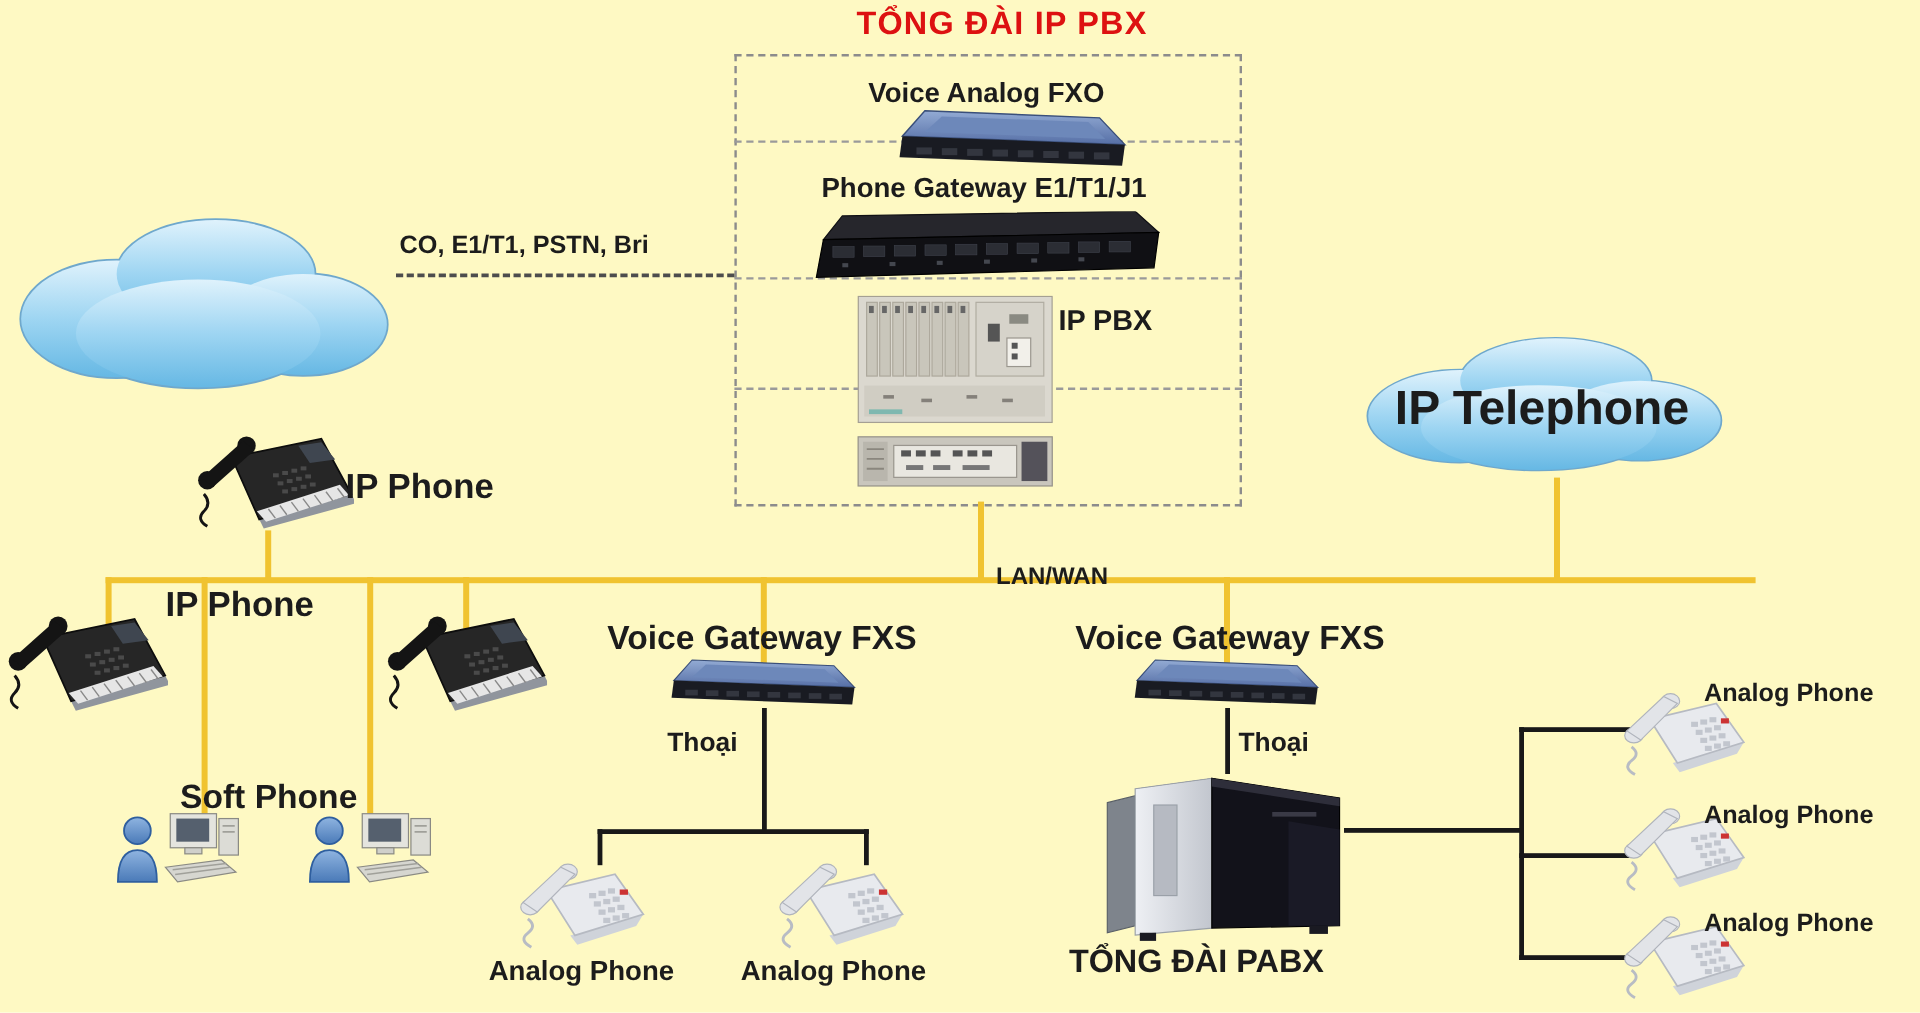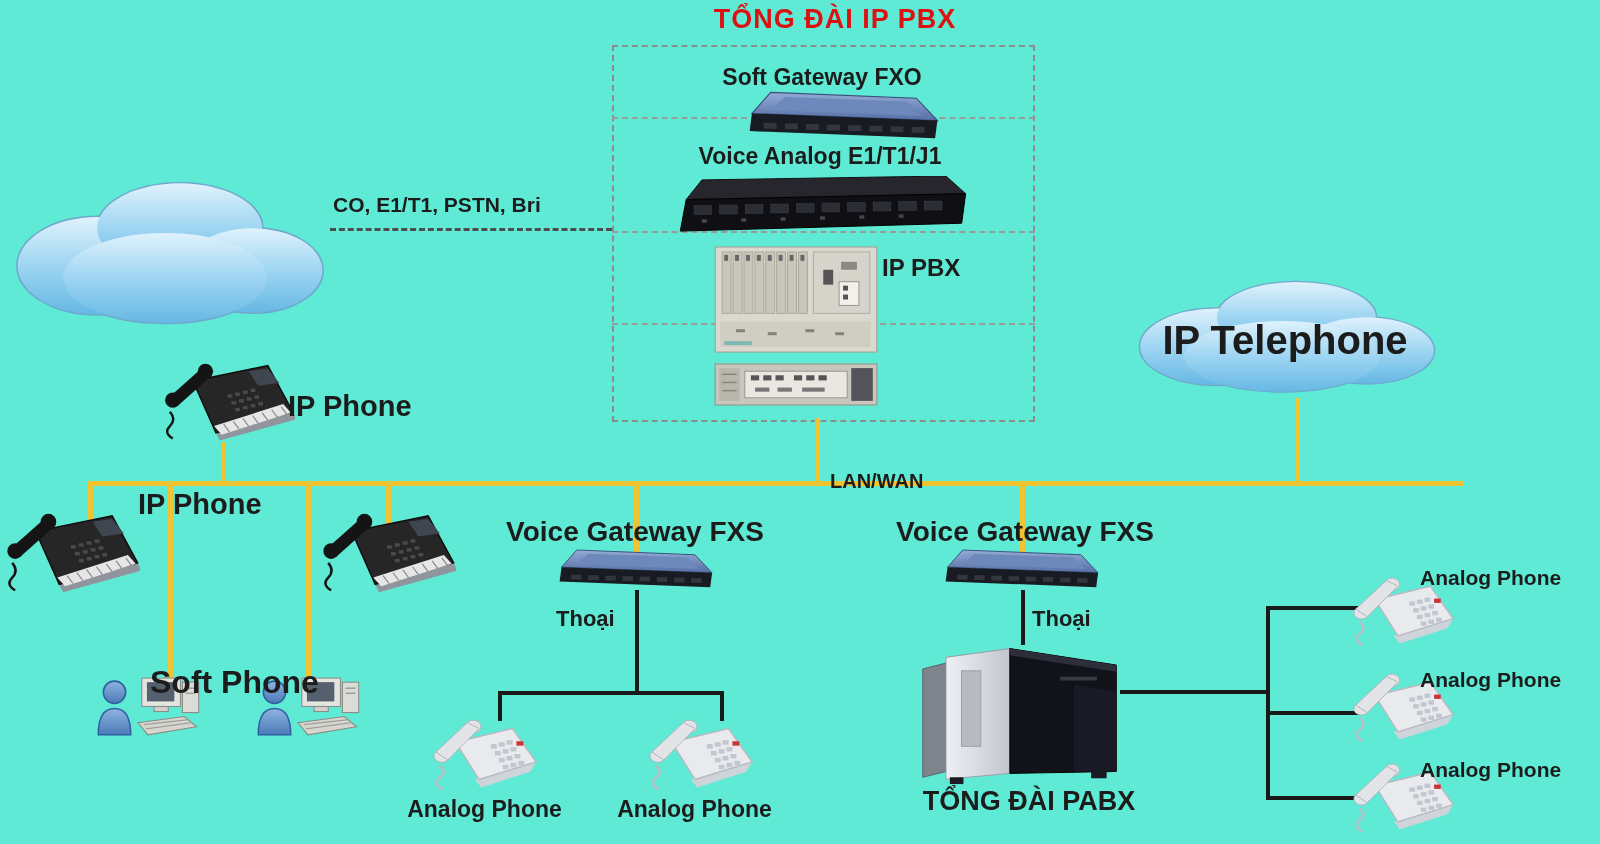--- a/index.html
+++ b/index.html
@@ -1,17 +1,17 @@
 <!DOCTYPE html>
 <html><head>
 <meta charset="utf-8">
 <style>
   html,body{margin:0;padding:0;background:#ffffff;}
   #stage{
-    position:relative;width:1600px;height:844px;background:#5eead4;overflow:hidden;
+    position:relative;width:1600px;height:844px;background:#fef9c3;overflow:hidden;
     font-family:"Liberation Sans","DejaVu Sans",sans-serif;color:#1a1a1a;
   }
   .lbl{position:absolute;font-weight:bold;color:#1c1c1c;white-space:nowrap;z-index:6;}
   .center{text-align:center;}
   
   .yline{position:absolute;background:#f0c330;z-index:2;}
   .kline{position:absolute;background:#191919;z-index:2;}
   .dashline{position:absolute;border-top:3px dashed #4d4d4d;z-index:2;}
   
   #pbx-box{position:absolute;left:612px;top:45px;width:419px;height:373px;
@@ -246,26 +246,26 @@
     </defs>
   </svg>
 
   <div id="title">TỔNG ĐÀI IP PBX</div>
 
   <div id="pbx-box"></div>
   <div class="sep" style="top:117px"></div>
   <div class="sep" style="top:231px"></div>
   <div class="sep" style="top:323px"></div>
 
-  <div class="lbl center" style="left:672px;top:64px;width:300px;font-size:23px">Soft Gateway FXO</div>
+  <div class="lbl center" style="left:672px;top:64px;width:300px;font-size:23px">Voice Analog FXO</div>
   <svg class="icon" style="left:738px;top:90px;width:204px;height:54px">
       <use href="#sym-gateway"></use>
     </svg>
 
-  <div class="lbl center" style="left:650px;top:143px;width:340px;font-size:23px">Voice Analog E1/T1/J1</div>
+  <div class="lbl center" style="left:650px;top:143px;width:340px;font-size:23px">Phone Gateway E1/T1/J1</div>
   <svg class="icon" style="left:672px;top:176px;width:296px;height:61px">
       <use href="#sym-e1rack"></use>
     </svg>
 
   <svg class="icon" style="left:714px;top:246px;width:164px;height:109px">
       <use href="#sym-chassis"></use>
     </svg>
   <div class="lbl" style="left:882px;top:254px;font-size:24px">IP PBX</div>
   <svg class="icon" style="left:714px;top:363px;width:164px;height:43px">
       <use href="#sym-minirack"></use>
@@ -299,21 +299,21 @@
       <use href="#sym-ipphone"></use>
     </svg>
   <div class="lbl" style="left:138px;top:488px;font-size:29px">IP Phone</div>
   <div class="yline" style="left:168px;top:481px;width:5px;height:198px"></div>
   <div class="yline" style="left:306px;top:481px;width:5px;height:198px"></div>
   <div class="yline" style="left:386px;top:481px;width:5px;height:46px"></div>
   <svg class="icon" style="left:318px;top:506px;width:138px;height:98px">
       <use href="#sym-ipphone"></use>
     </svg>
 
-  <div class="lbl" style="left:150px;top:664px;font-size:32px">Soft Phone</div>
+  <div class="lbl" style="left:150px;top:648px;font-size:28px">Soft Phone</div>
   <svg class="icon" style="left:95px;top:672px;width:112px;height:73px">
       <use href="#sym-softphone"></use>
     </svg>
   <svg class="icon" style="left:255px;top:672px;width:112px;height:73px">
       <use href="#sym-softphone"></use>
     </svg>
 
   <div class="lbl center" style="left:490px;top:516px;width:290px;font-size:28px">Voice Gateway FXS</div>
   <div class="yline" style="left:634px;top:481px;width:5px;height:72px"></div>
   <svg class="icon" style="left:552px;top:548px;width:162px;height:44px">
@@ -336,21 +336,21 @@
   <div class="lbl center" style="left:880px;top:516px;width:290px;font-size:28px">Voice Gateway FXS</div>
   <div class="yline" style="left:1020px;top:481px;width:5px;height:72px"></div>
   <svg class="icon" style="left:938px;top:548px;width:162px;height:44px">
       <use href="#sym-gateway"></use>
     </svg>
   <div class="kline" style="left:1021px;top:590px;width:4px;height:55px"></div>
   <div class="lbl" style="left:1032px;top:606px;font-size:22px">Thoại</div>
   <svg class="icon" style="left:918px;top:636px;width:205px;height:150px">
       <use href="#sym-pabx"></use>
     </svg>
-  <div class="lbl center" style="left:904px;top:786px;width:250px;font-size:27px">TỔNG ĐÀI PABX</div>
+  <div class="lbl center" style="left:872px;top:786px;width:250px;font-size:27px">TỔNG ĐÀI PABX</div>
 
   <div class="kline" style="left:1120px;top:690px;width:148px;height:4px"></div>
   <div class="kline" style="left:1266px;top:606px;width:4px;height:194px"></div>
   <div class="kline" style="left:1266px;top:606px;width:94px;height:4px"></div>
   <div class="kline" style="left:1266px;top:711px;width:94px;height:4px"></div>
   <div class="kline" style="left:1266px;top:796px;width:94px;height:4px"></div>
 
   <svg class="icon" style="left:1352px;top:572px;width:105px;height:78px">
       <use href="#sym-analog"></use>
     </svg>

